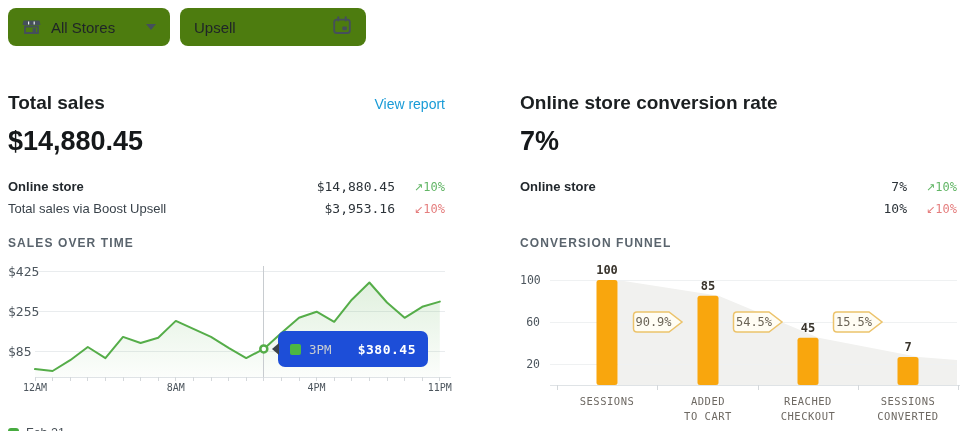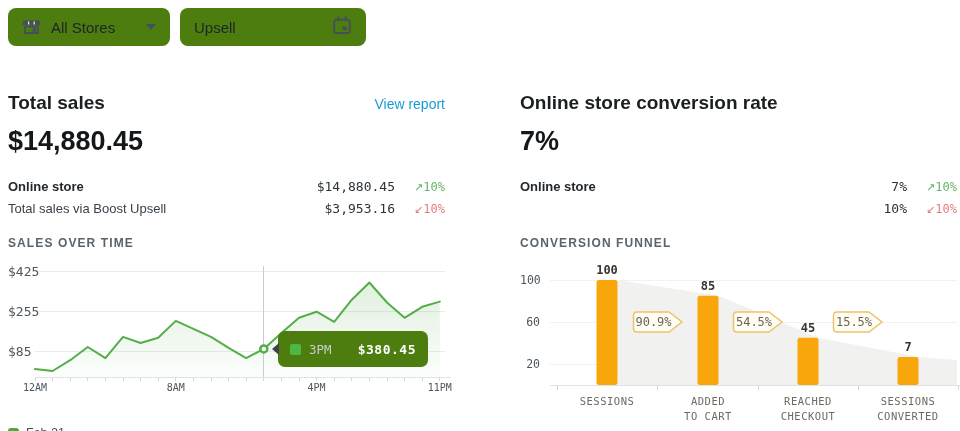--- a/index.html
+++ b/index.html
@@ -54,21 +54,21 @@
   .fval{position:absolute;width:44px;margin-left:-22px;text-align:center;
     font-family:"DejaVu Sans Mono",monospace;font-size:12px;font-weight:700;color:#39342c;}
   .fcat{position:absolute;top:134px;width:96px;margin-left:-48px;text-align:center;
     font-family:"DejaVu Sans Mono",monospace;font-size:10.5px;line-height:15px;
     letter-spacing:0.5px;color:#6e6963;white-space:pre-line;}
   .badge{position:absolute;width:52px;height:22px;}
   .badge span{position:absolute;left:0;top:0;width:44px;height:22px;line-height:22px;text-align:center;
     font-family:"DejaVu Sans Mono",monospace;font-size:12px;color:#6b6456;}
 
   
-  .tooltip{position:absolute;left:270px;top:71px;width:150px;height:36px;background:#4d7c0f;
+  .tooltip{position:absolute;left:270px;top:71px;width:150px;height:36px;background:#1d4ed8;
     border-radius:7px;display:flex;align-items:center;padding:0 12px;box-sizing:border-box;z-index:5;}
   .tooltip::before{content:"";position:absolute;left:-6px;top:12px;width:0;height:0;
     border-top:6px solid transparent;border-bottom:6px solid transparent;border-right:7px solid #3d4349;}
   .tt-swatch{width:11px;height:11px;border-radius:2px;background:#4cb743;flex:none;}
   .tt-time{margin-left:8px;color:#c9cdd0;font-family:"DejaVu Sans Mono",monospace;font-size:12.5px;}
   .tt-val{margin-left:auto;color:#ffffff;font-family:"DejaVu Sans Mono",monospace;
     font-size:13px;font-weight:700;letter-spacing:0.5px;}
 
   
   .legend{display:flex;align-items:center;gap:7px;margin-top:26px;font-size:12.5px;color:#474f56;}

